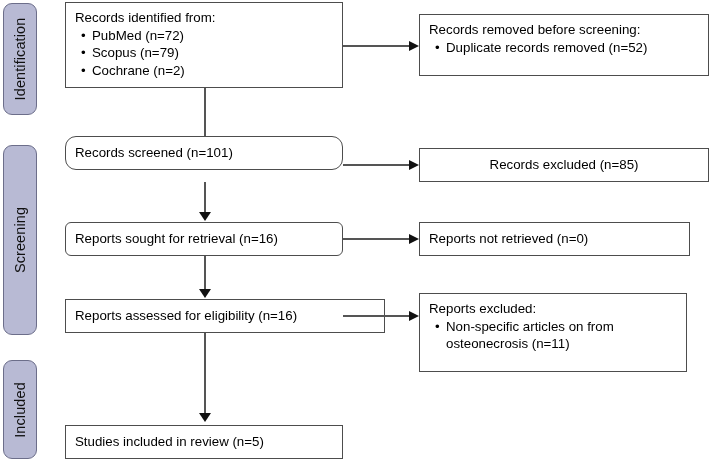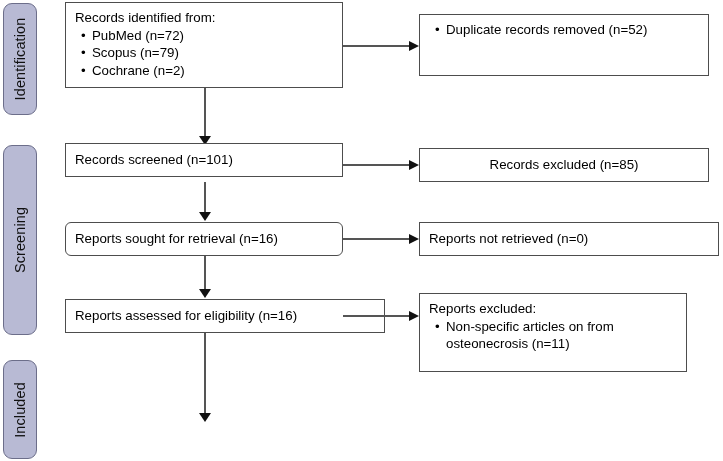--- a/index.html
+++ b/index.html
@@ -120,50 +120,51 @@
       <li class="line">PubMed (n=72)</li>
       <li class="line">Scopus (n=79)</li>
       <li class="line">Cochrane (n=2)</li>
     </ul>
   </div>
 
   <div class="conn-h" style="left:343px; top:45px; width:66px;"></div>
   <div class="arrow-right" style="left:409px; top:40.5px;"></div>
 
   <div class="flow-box" style="left:419px; top:14px; width:290px; height:62px;">
+    <div class="line">Records removed before screening:</div>
     <ul>
       <li class="line">Duplicate records removed (n=52)</li>
     </ul>
   </div>
 
   <div class="conn-v" style="left:204.2px; top:88px; height:48px;"></div>
   <div class="arrow-down" style="left:199px; top:136px;"></div>
 
-  <div class="flow-box box-vcenter" style="left:65px; top:143px; width:278px; height:34px;">
+  <div class="flow-box box-vcenter" style="left:65px; top:136px; width:278px; height:34px;border-radius:11px;">
     <div class="line">Records screened (n=101)</div>
   </div>
 
   <div class="conn-h" style="left:343px; top:164px; width:66px;"></div>
   <div class="arrow-right" style="left:409px; top:159.5px;"></div>
 
   <div class="flow-box box-vcenter" style="left:419px; top:148px; width:290px; height:34px;justify-content:center;">
     <div class="line">Records excluded (n=85)</div>
   </div>
 
   <div class="conn-v" style="left:204.2px; top:182px; height:32px;"></div>
   <div class="arrow-down" style="left:199px; top:212px;"></div>
 
   <div class="flow-box box-vcenter" style="left:65px; top:222px; width:278px; height:34px;border-radius:6px;">
     <div class="line">Reports sought for retrieval (n=16)</div>
   </div>
 
   <div class="conn-h" style="left:343px; top:238px; width:66px;"></div>
   <div class="arrow-right" style="left:409px; top:233.5px;"></div>
 
-  <div class="flow-box box-vcenter" style="left:419px; top:222px; width:300px; height:34px;">
+  <div class="flow-box box-vcenter" style="left:419px; top:222px; width:271px; height:34px;">
     <div class="line">Reports not retrieved (n=0)</div>
   </div>
 
   <div class="conn-v" style="left:204.2px; top:256px; height:33px;"></div>
   <div class="arrow-down" style="left:199px; top:289px;"></div>
 
   <div class="flow-box box-vcenter" style="left:65px; top:299px; width:320px; height:34px;">
     <div class="line">Reports assessed for eligibility (n=16)</div>
   </div>
 
@@ -176,14 +177,17 @@
       <li>
         <span class="line">Non-specific articles on from</span><br>
         <span class="line">osteonecrosis (n=11)</span>
       </li>
     </ul>
   </div>
 
   <div class="conn-v" style="left:204.2px; top:333px; height:80px;"></div>
   <div class="arrow-down" style="left:199px; top:413px;"></div>
 
+  <div class="flow-box box-vcenter" style="left:65px; top:425px; width:278px; height:34px;">
+    <div class="line">Studies included in review (n=5)</div>
+  </div>
 
 </div>
 
 </body></html>

